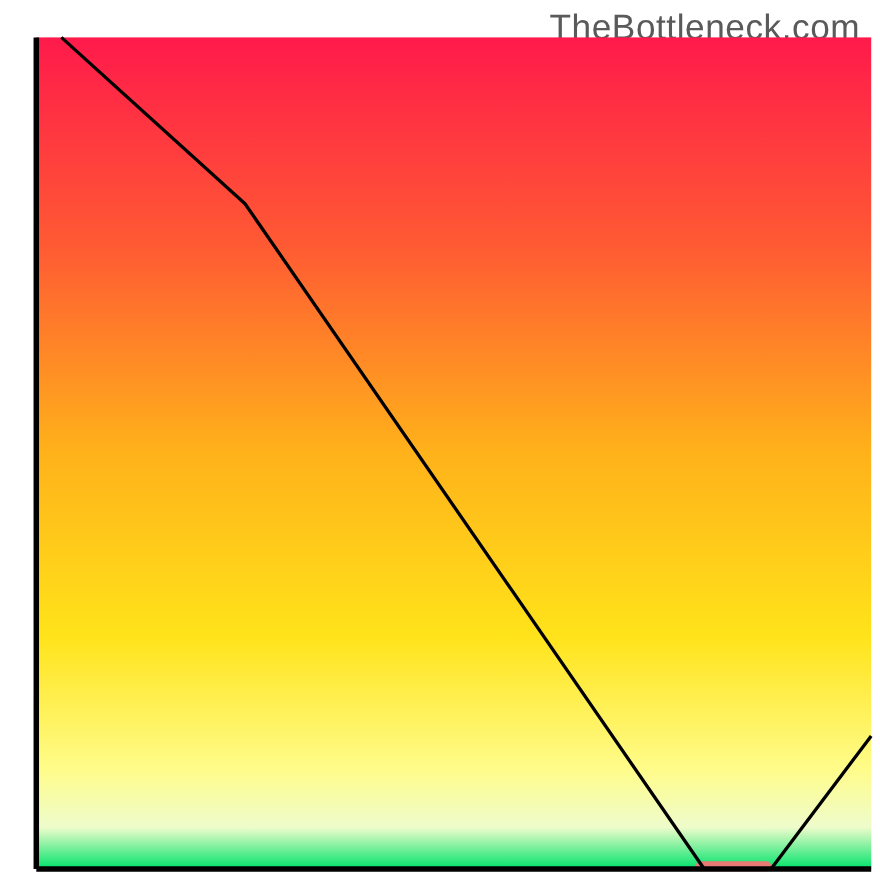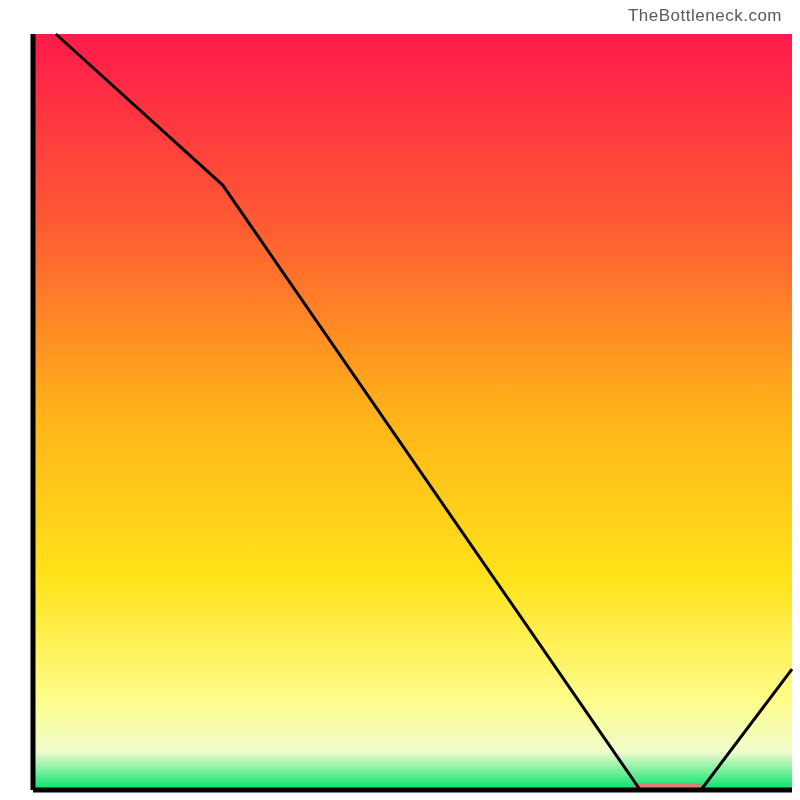--- a/index.html
+++ b/index.html
@@ -13,21 +13,21 @@
   .wrap {
     position: relative;
     width: 800px;
     height: 800px;
   }
   .watermark {
     position: absolute;
     top: 6px;
     right: 18px;
     color: #5a5a5a;
-    font-size: 17px;
+    font-size: 32px;
     font-weight: 400;
     letter-spacing: 0.5px;
   }
   svg {
     display: block;
     position: absolute;
     left: 0;
     top: 0;
   }
 </style>

